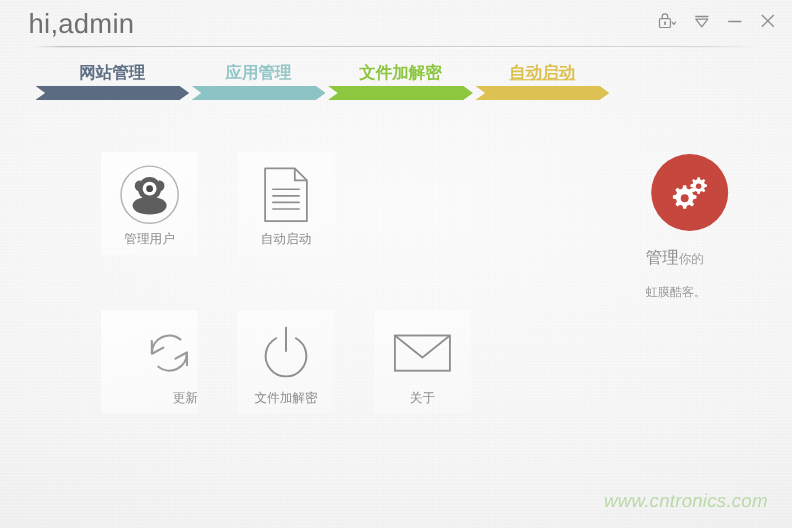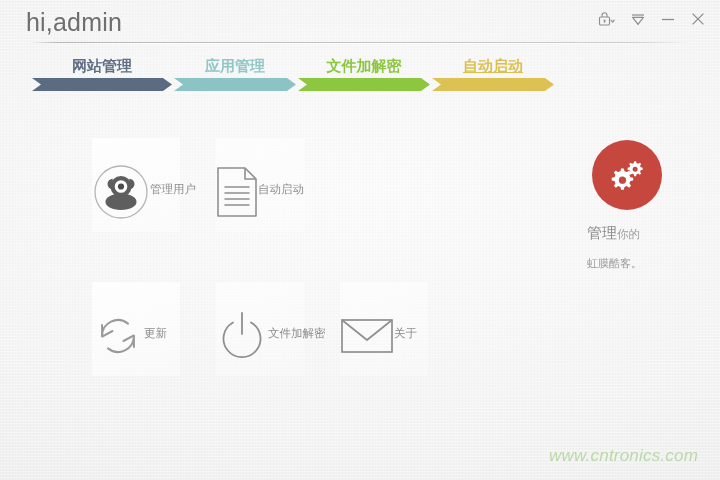--- a/index.html
+++ b/index.html
@@ -71,31 +71,31 @@
   
   .hero{position:absolute;left:585px;top:140px;width:84px;}
   .hero-circle{
     position:relative;width:70px;height:70px;margin:0 auto;
     background:#c6473d;border-radius:50%;
     display:flex;align-items:center;justify-content:center;
   }
   .hero-circle svg{display:block;}
   .hero-text{
     margin-top:16px;text-align:left;padding-left:2px;color:#9a9a9a;
-    font-family:Liberation Mono, monospace;line-height:17px;
+    font-family:Liberation Serif, serif;line-height:17px;
   }
   .hero-text .big{font-size:15px;color:#8c8c8c;}
   .hero-text .sml{font-size:11.5px;color:#9e9e9e;}
   .hero-text .l2{font-size:11px;color:#9a9a9a;display:block;margin-top:13px;}
 
   
   .grid{position:absolute;left:92px;top:138px;width:340px;height:240px;}
   .tile{
     position:absolute;width:88px;height:94px;
-    display:flex;flex-direction:row;align-items:center;justify-content:flex-start;
+    display:flex;flex-direction:column;align-items:center;justify-content:flex-start;
   }
   .tile .bg{
     position:absolute;inset:0;
     background:linear-gradient(160deg,rgba(255,255,255,.85),rgba(255,255,255,.42));
     border-radius:1px;
   }
   .tile.dim .bg{background:linear-gradient(160deg,rgba(255,255,255,.62),rgba(255,255,255,.22));}
   .tile .ic{position:relative;margin-top:14px;height:50px;display:flex;align-items:center;justify-content:center;}
   .tile .ic svg{display:block;}
   .tile .lbl{
@@ -209,21 +209,21 @@
       <g stroke="#8f8f8f" stroke-width="1.5" stroke-linecap="round">
         <line x1="9" y1="21" x2="33" y2="21"></line>
         <line x1="9" y1="27" x2="33" y2="27"></line>
         <line x1="9" y1="33" x2="33" y2="33"></line>
         <line x1="9" y1="39" x2="33" y2="39"></line>
       </g>
     </svg>
         </div>
         <div class="lbl">自动启动</div>
       </div>
-      <div class="tile" style="left: 0px; top: 144px;">
+      <div class="tile" style="left: 0px; top: 144px; align-items: flex-end;">
         <div class="bg"></div>
         <div class="ic">
           <svg width="52" height="52" viewBox="0 0 52 52">
       <g fill="none" stroke="#9a9a9a" stroke-width="2" stroke-linecap="round">
         <path d="M10 26 a16 16 0 0 1 26 -12.4"></path>
         <path d="M42 26 a16 16 0 0 1 -26 12.4"></path>
       </g>
       <path d="M10 15 L10.2 26.6 L20.5 21" fill="none" stroke="#9a9a9a" stroke-width="2" stroke-linejoin="round" stroke-linecap="round"></path>
       <path d="M42 37 L41.8 25.4 L31.5 31" fill="none" stroke="#9a9a9a" stroke-width="2" stroke-linejoin="round" stroke-linecap="round"></path>
     </svg>

